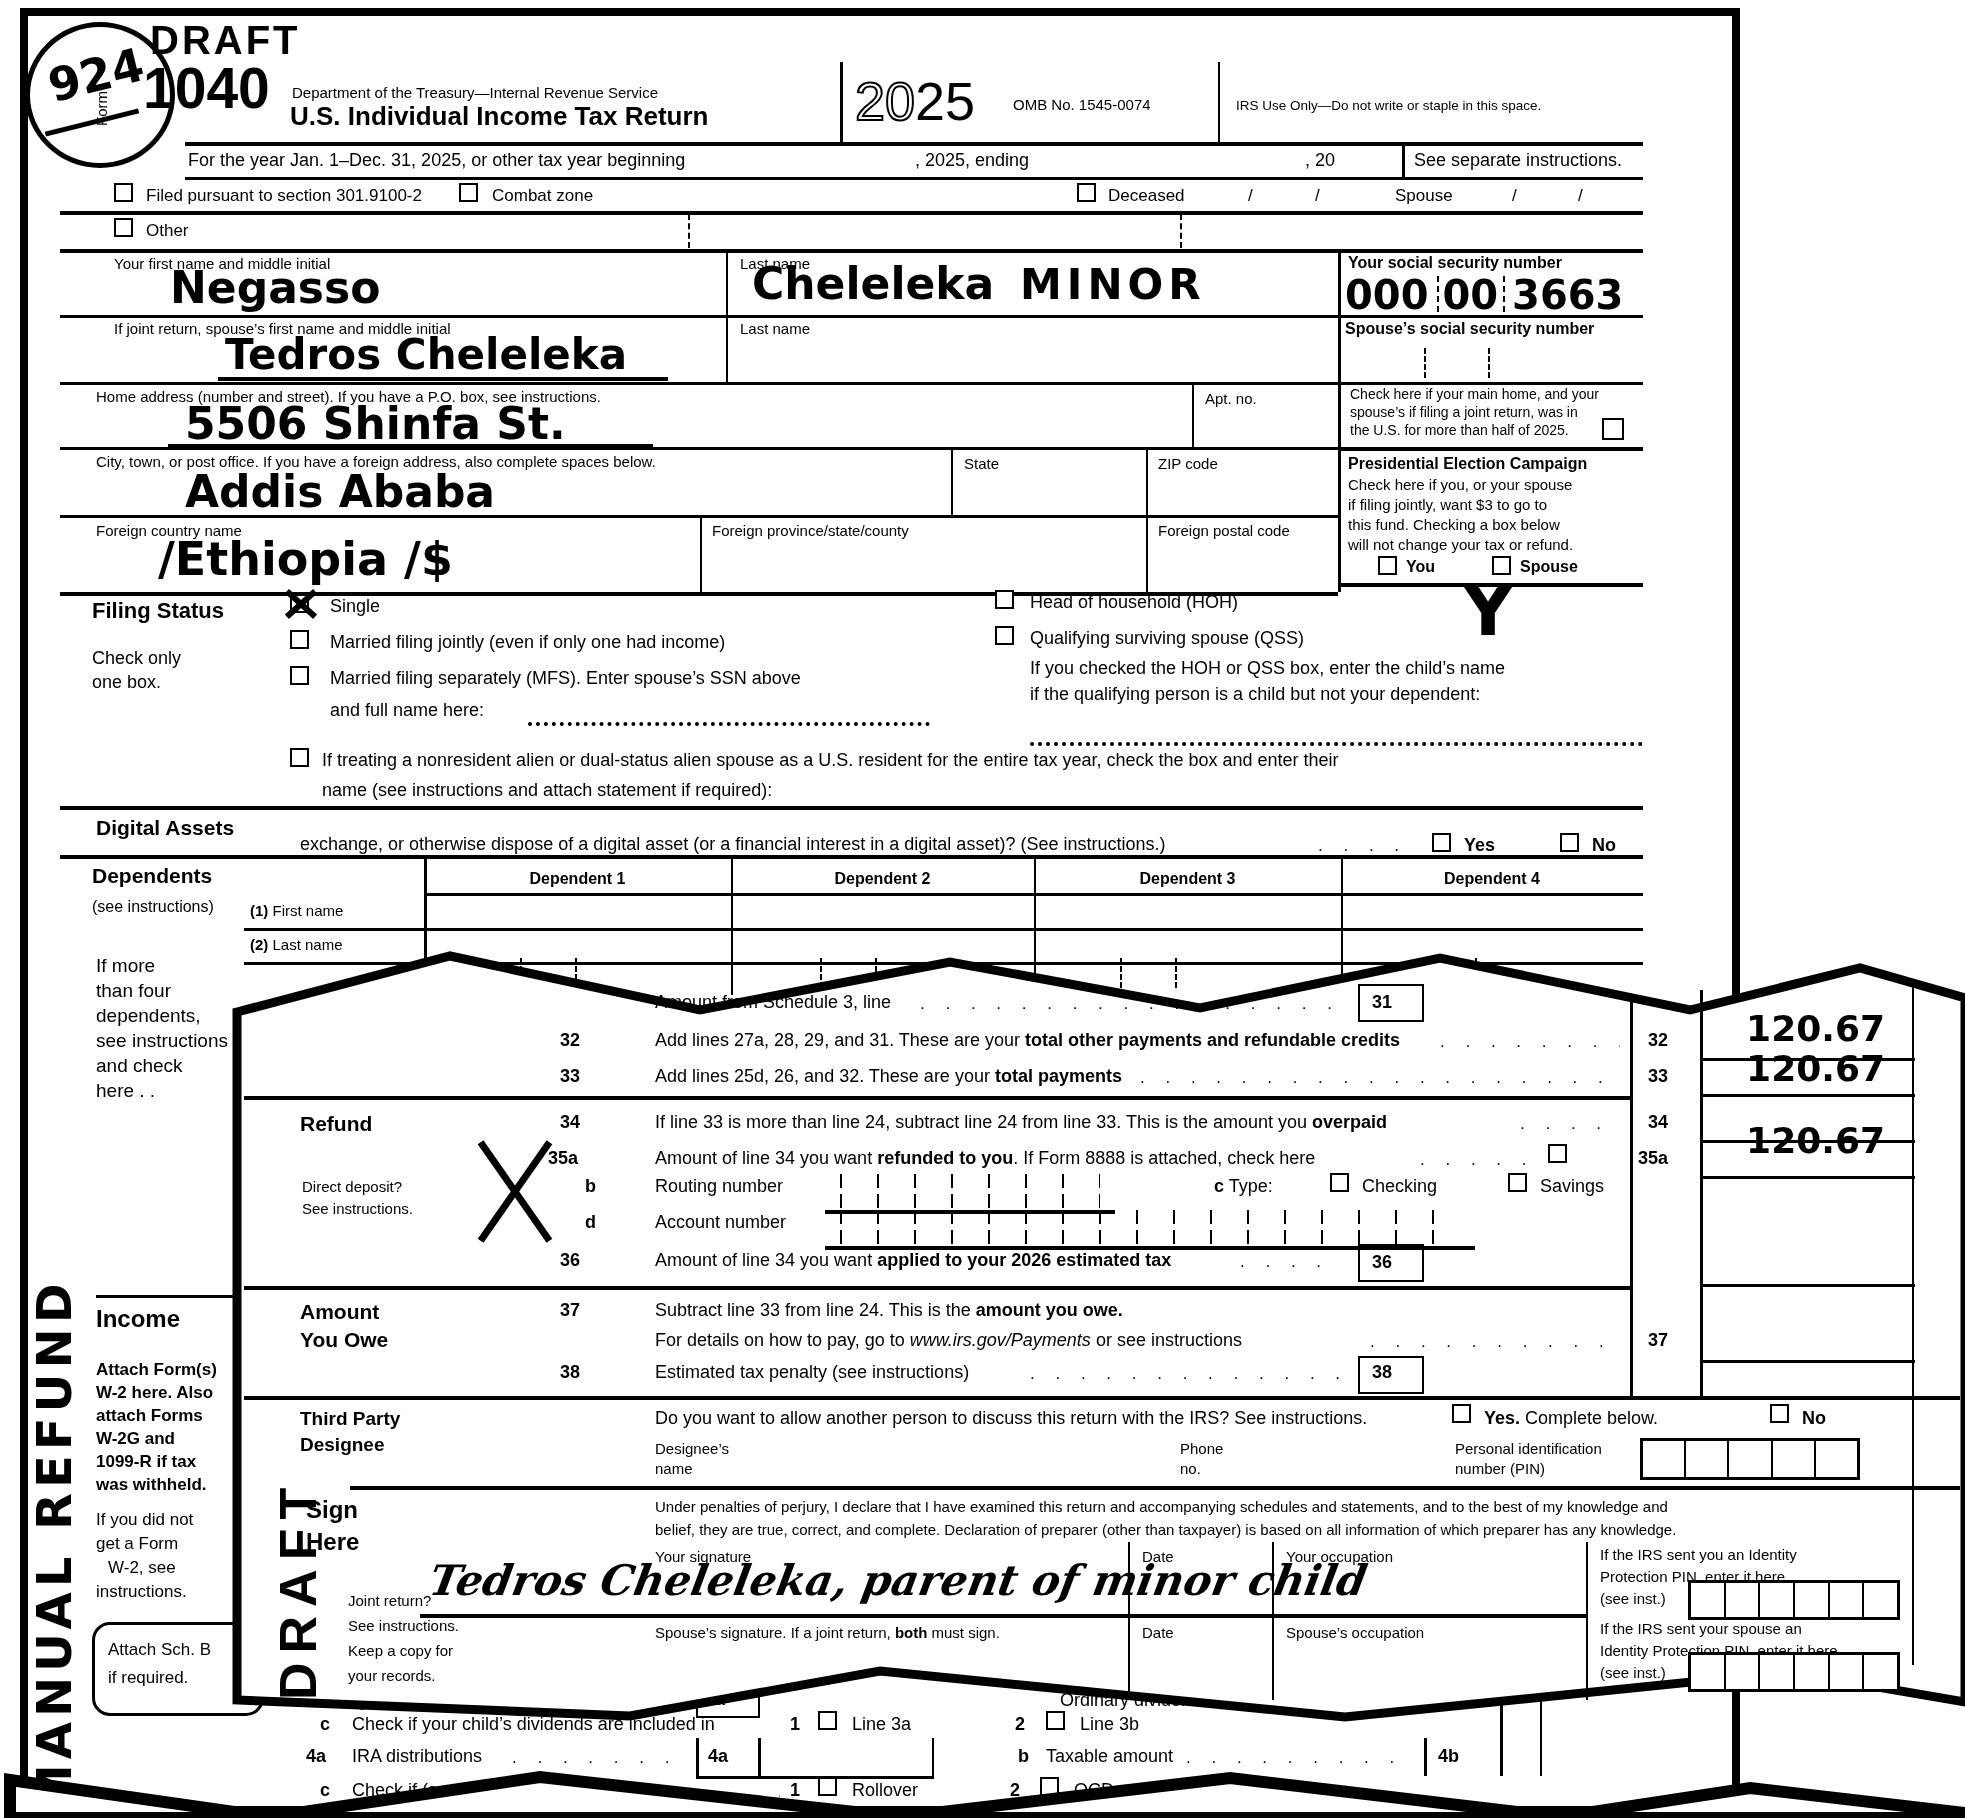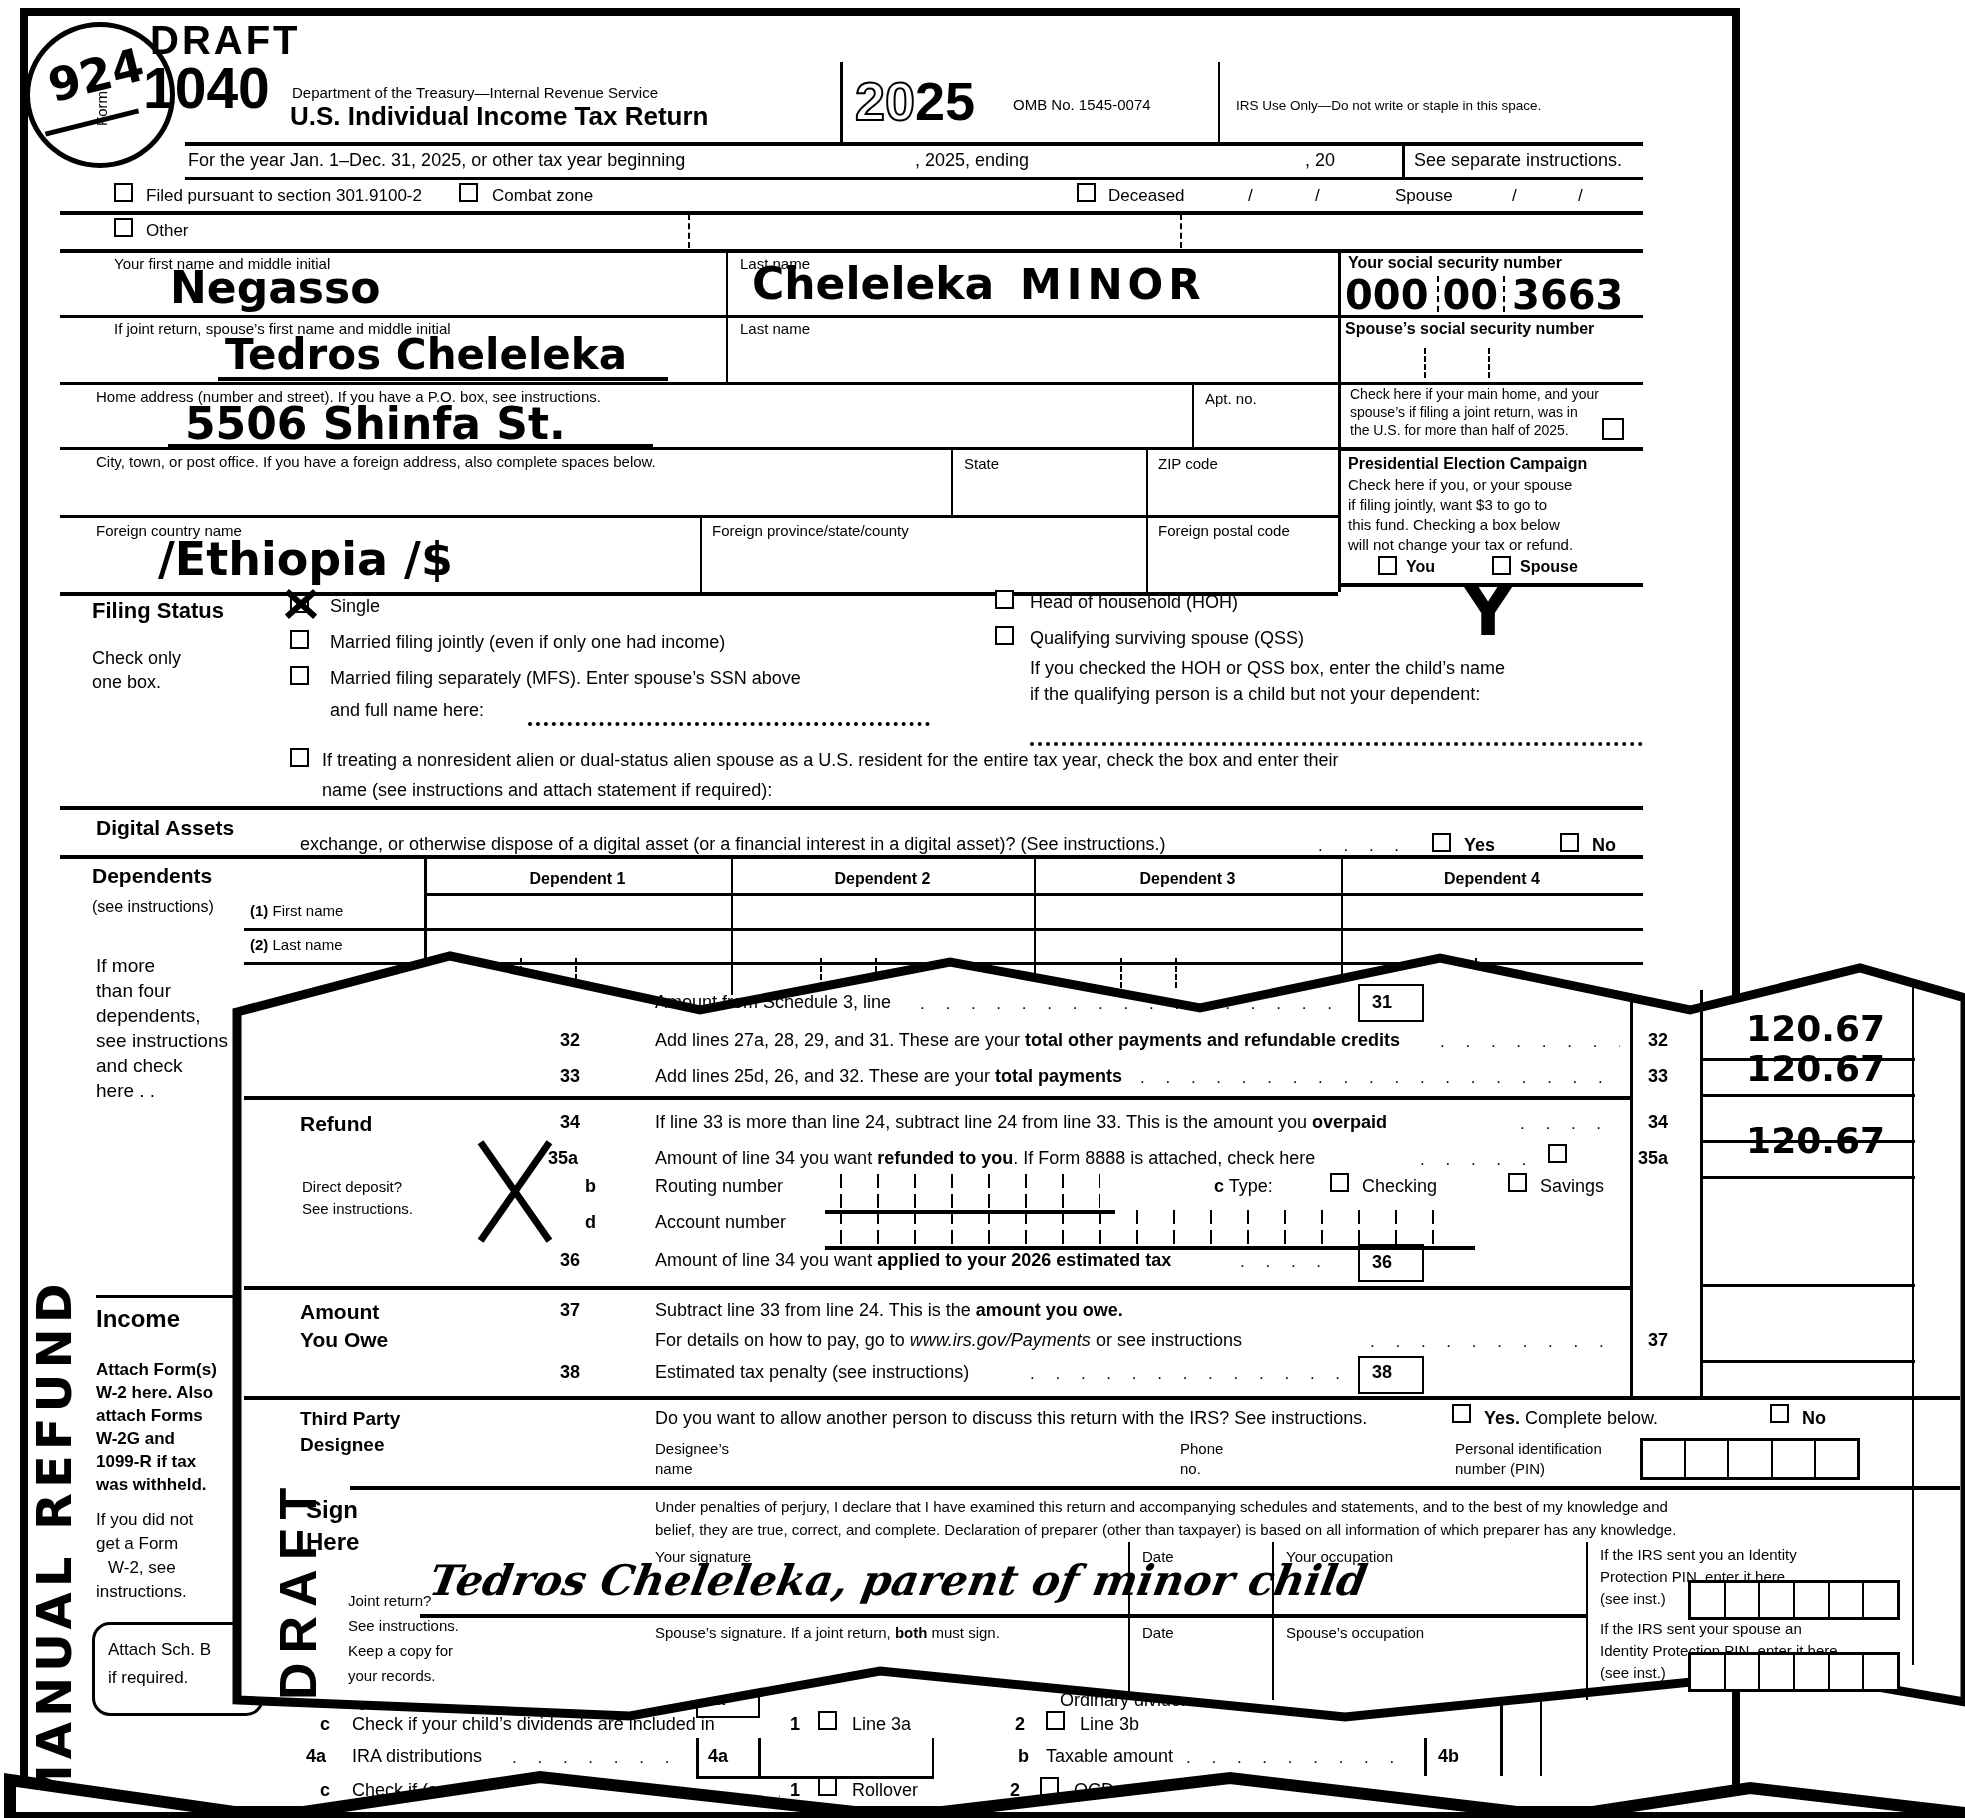--- a/index.html
+++ b/index.html
@@ -30,21 +30,21 @@
 
   <div style="position:absolute;left:25px;top:22px;width:140px;height:136px;border:5px solid #000;border-radius:50%"></div>
   <div class="t hw" style="left:48px;top:48px;font-size:46px;transform:rotate(-14deg)">924</div>
   <div class="hl" style="left:44px;top:120px;width:96px;height:5px;transform:rotate(-14deg)"></div>
   <div class="t b" style="left:150px;top:18px;font-size:40px;letter-spacing:3px">DRAFT</div>
   <div class="t s15" style="left:84px;top:100px;transform:rotate(-90deg)">Form</div>
   <div class="t b" style="left:143px;top:55px;font-size:57px">1040</div>
   <div class="t s15" style="left:292px;top:84px">Department of the Treasury—Internal Revenue Service</div>
   <div class="t b s26" style="left:290px;top:101px">U.S. Individual Income Tax Return</div>
   <div class="vl" style="left:840px;top:62px;width:3px;height:80px"></div>
-  <div class="t" style="left:855px;top:70px;font-size:54px;font-weight:bold"><span class="year20">20</span><span>25</span></div>
+  <div class="t" style="left:855px;top:70px;font-size:54px;font-weight:normal"><span class="year20">20</span><span>25</span></div>
   <div class="t s15" style="left:1013px;top:96px">OMB No. 1545-0074</div>
   <div class="vl" style="left:1218px;top:62px;width:2px;height:80px"></div>
   <div class="t s13" style="left:1236px;top:98px">IRS Use Only—Do not write or staple in this space.</div>
   <div class="hl" style="left:185px;top:142px;width:1458px;height:4px"></div>
 
   <div class="t s18" style="left:188px;top:150px">For the year Jan. 1–Dec. 31, 2025, or other tax year beginning</div>
   <div class="t s18" style="left:915px;top:150px">, 2025, ending</div>
   <div class="t s18" style="left:1305px;top:150px">, 20</div>
   <div class="vl" style="left:1402px;top:145px;width:3px;height:32px"></div>
   <div class="t s18" style="left:1414px;top:150px">See separate instructions.</div>
@@ -97,20 +97,21 @@
   <div class="vl" style="left:1192px;top:382px;width:2px;height:65px"></div>
   <div class="t s15" style="left:1205px;top:390px">Apt. no.</div>
   <div class="t s14" style="left:1350px;top:386px">Check here if your main home, and your</div>
   <div class="t s14" style="left:1350px;top:404px">spouse’s if filing a joint return, was in</div>
   <div class="t s14" style="left:1350px;top:422px">the U.S. for more than half of 2025.</div>
   <div class="cb" style="left:1602px;top:418px;width:22px;height:22px"></div>
   <div class="hl" style="left:60px;top:447px;width:1278px;height:2.5px"></div>
   <div class="hl" style="left:1338px;top:447px;width:305px;height:3.5px"></div>
 
   <div class="t s15" style="left:96px;top:453px">City, town, or post office. If you have a foreign address, also complete spaces below.</div>
+  <div class="t hw" style="left:185px;top:466px;font-size:44px">Addis Ababa</div>
   <div class="vl" style="left:951px;top:447px;width:2px;height:68px"></div>
   <div class="t s15" style="left:964px;top:455px">State</div>
   <div class="vl" style="left:1146px;top:447px;width:2px;height:145px"></div>
   <div class="t s15" style="left:1158px;top:455px">ZIP code</div>
   <div class="t b s16" style="left:1348px;top:455px">Presidential Election Campaign</div>
   <div class="t s15" style="left:1348px;top:476px">Check here if you, or your spouse</div>
   <div class="t s15" style="left:1348px;top:496px">if filing jointly, want $3 to go to</div>
   <div class="t s15" style="left:1348px;top:516px">this fund. Checking a box below</div>
   <div class="t s15" style="left:1348px;top:536px">will not change your tax or refund.</div>
   <div class="cb" style="left:1378px;top:556px"></div>

